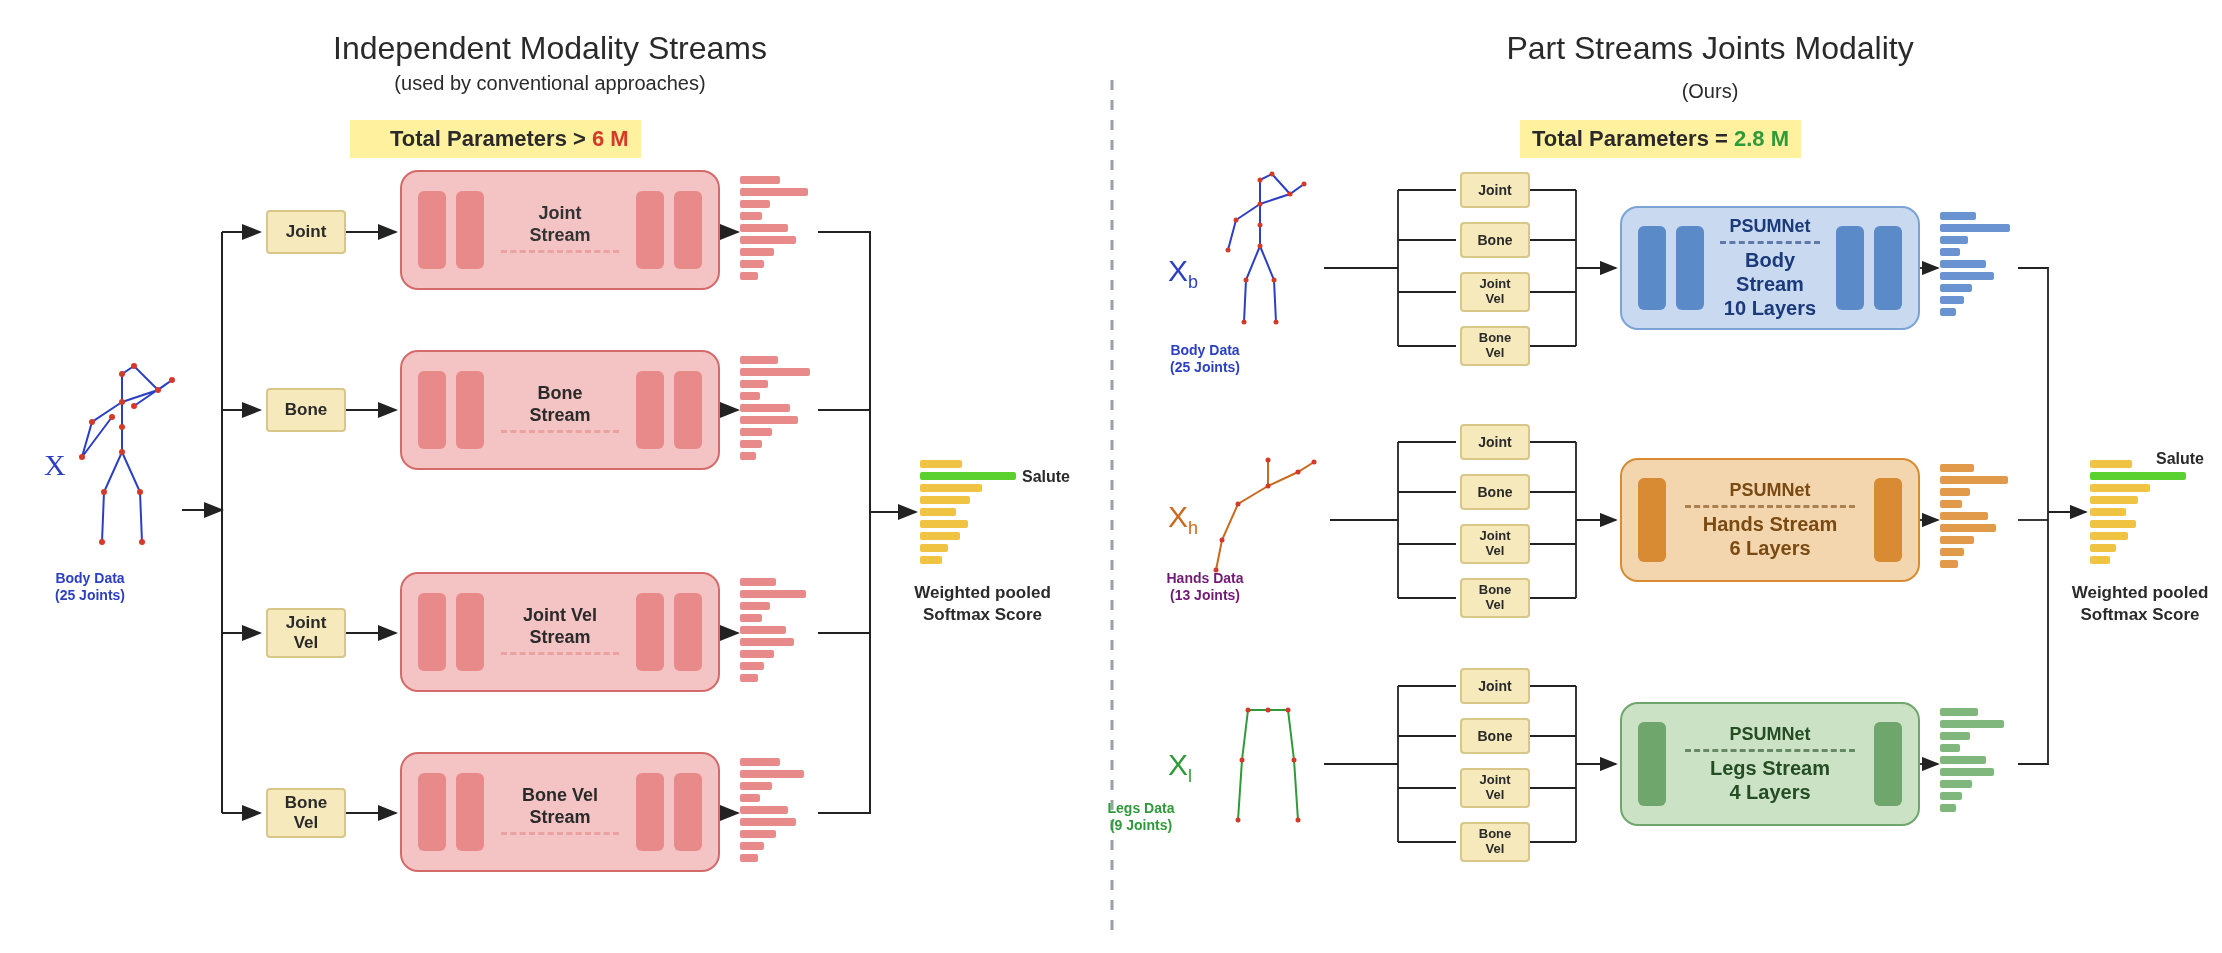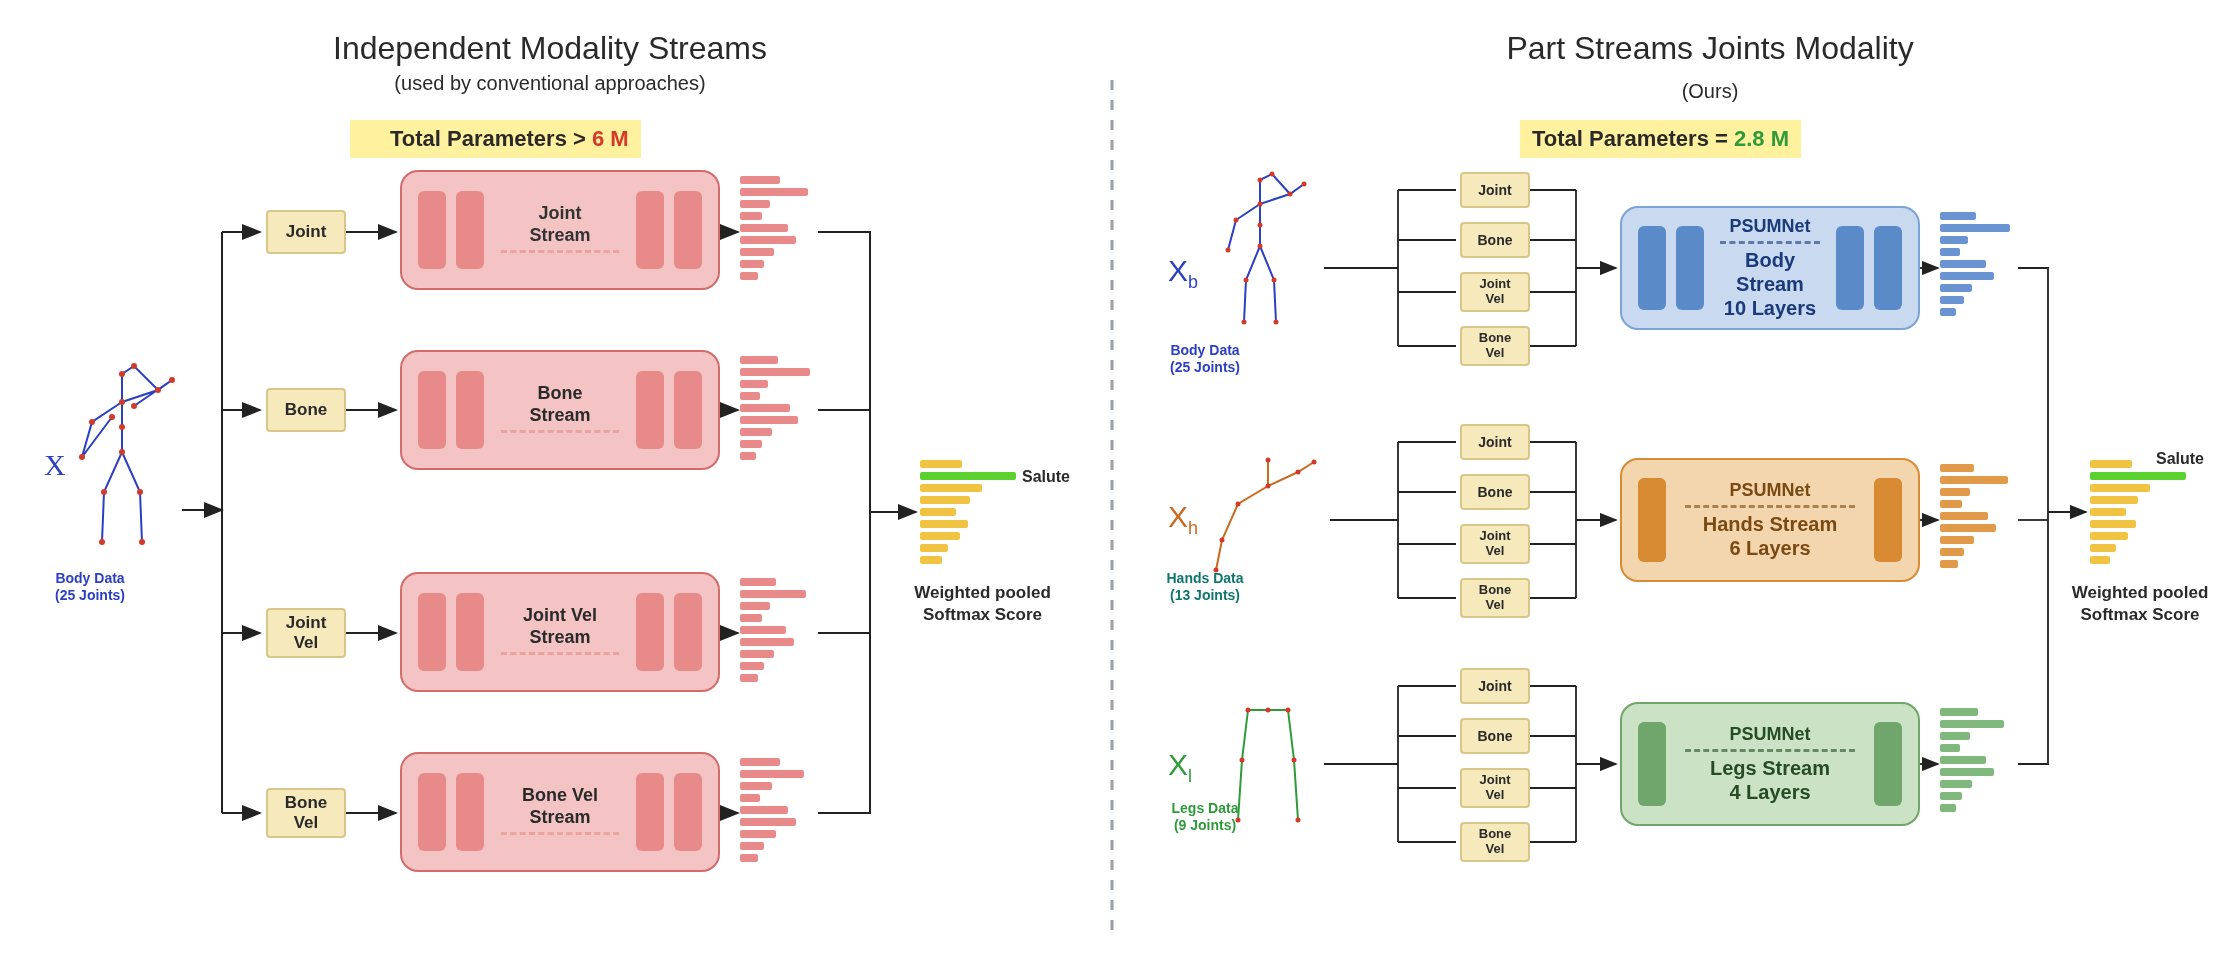--- a/index.html
+++ b/index.html
@@ -280,41 +280,41 @@
     <g fill="#d43a2a">
       <circle cx="60" cy="20" r="2.5"></circle>
         <circle cx="60" cy="46" r="2.5"></circle>
       <circle cx="30" cy="64" r="2.5"></circle>
         <circle cx="14" cy="100" r="2.5"></circle>
         <circle cx="8" cy="130" r="2.5"></circle>
       <circle cx="90" cy="32" r="2.5"></circle>
         <circle cx="106" cy="22" r="2.5"></circle>
     </g>
   </svg>
-  <div class="abs skel-label" style="left:1160px;top:570px;color:#0f766e;width:90px;white-space:pre-line;">Hands Data
+  <div class="abs skel-label" style="left:1160px;top:570px;color:#701a75;width:90px;white-space:pre-line;">Hands Data
 (13 Joints)</div>
 
   <div class="abs skel-sym" style="left:1168px;top:748px;color:#2f9a3a;"><span>X</span><sub>l</sub></div>
   <svg class="abs" style="left:1218px;top:700px;" width="100" height="140">
     <g stroke="#2f9a3a" stroke-width="2" fill="none">
       <polyline points="30,10 70,10"></polyline>
       <polyline points="30,10 24,60 20,120"></polyline>
       <polyline points="70,10 76,60 80,120"></polyline>
     </g>
     <g fill="#d43a2a">
       <circle cx="30" cy="10" r="2.5"></circle>
         <circle cx="50" cy="10" r="2.5"></circle>
         <circle cx="70" cy="10" r="2.5"></circle>
       <circle cx="24" cy="60" r="2.5"></circle>
         <circle cx="20" cy="120" r="2.5"></circle>
       <circle cx="76" cy="60" r="2.5"></circle>
         <circle cx="80" cy="120" r="2.5"></circle>
     </g>
   </svg>
-  <div class="abs skel-label" style="left:1160px;top:800px;color:#2f9a3a;width:90px;white-space:pre-line;">Legs Data
+  <div class="abs skel-label" style="left:1096px;top:800px;color:#2f9a3a;width:90px;white-space:pre-line;">Legs Data
 (9 Joints)</div>
 
   <div class="abs cream-box" style="left:1460px;top:172px;width:70px;height:36px;font-size:14px;">Joint</div>
   <div class="abs cream-box" style="left:1460px;top:222px;width:70px;height:36px;font-size:14px;">Bone</div>
   <div class="abs cream-box" style="left:1460px;top:272px;width:70px;height:40px;font-size:13px;white-space:pre-line;">Joint
 Vel</div>
   <div class="abs cream-box" style="left:1460px;top:326px;width:70px;height:40px;font-size:13px;white-space:pre-line;">Bone
 Vel</div>
 
   <div class="abs cream-box" style="left:1460px;top:424px;width:70px;height:36px;font-size:14px;">Joint</div>

